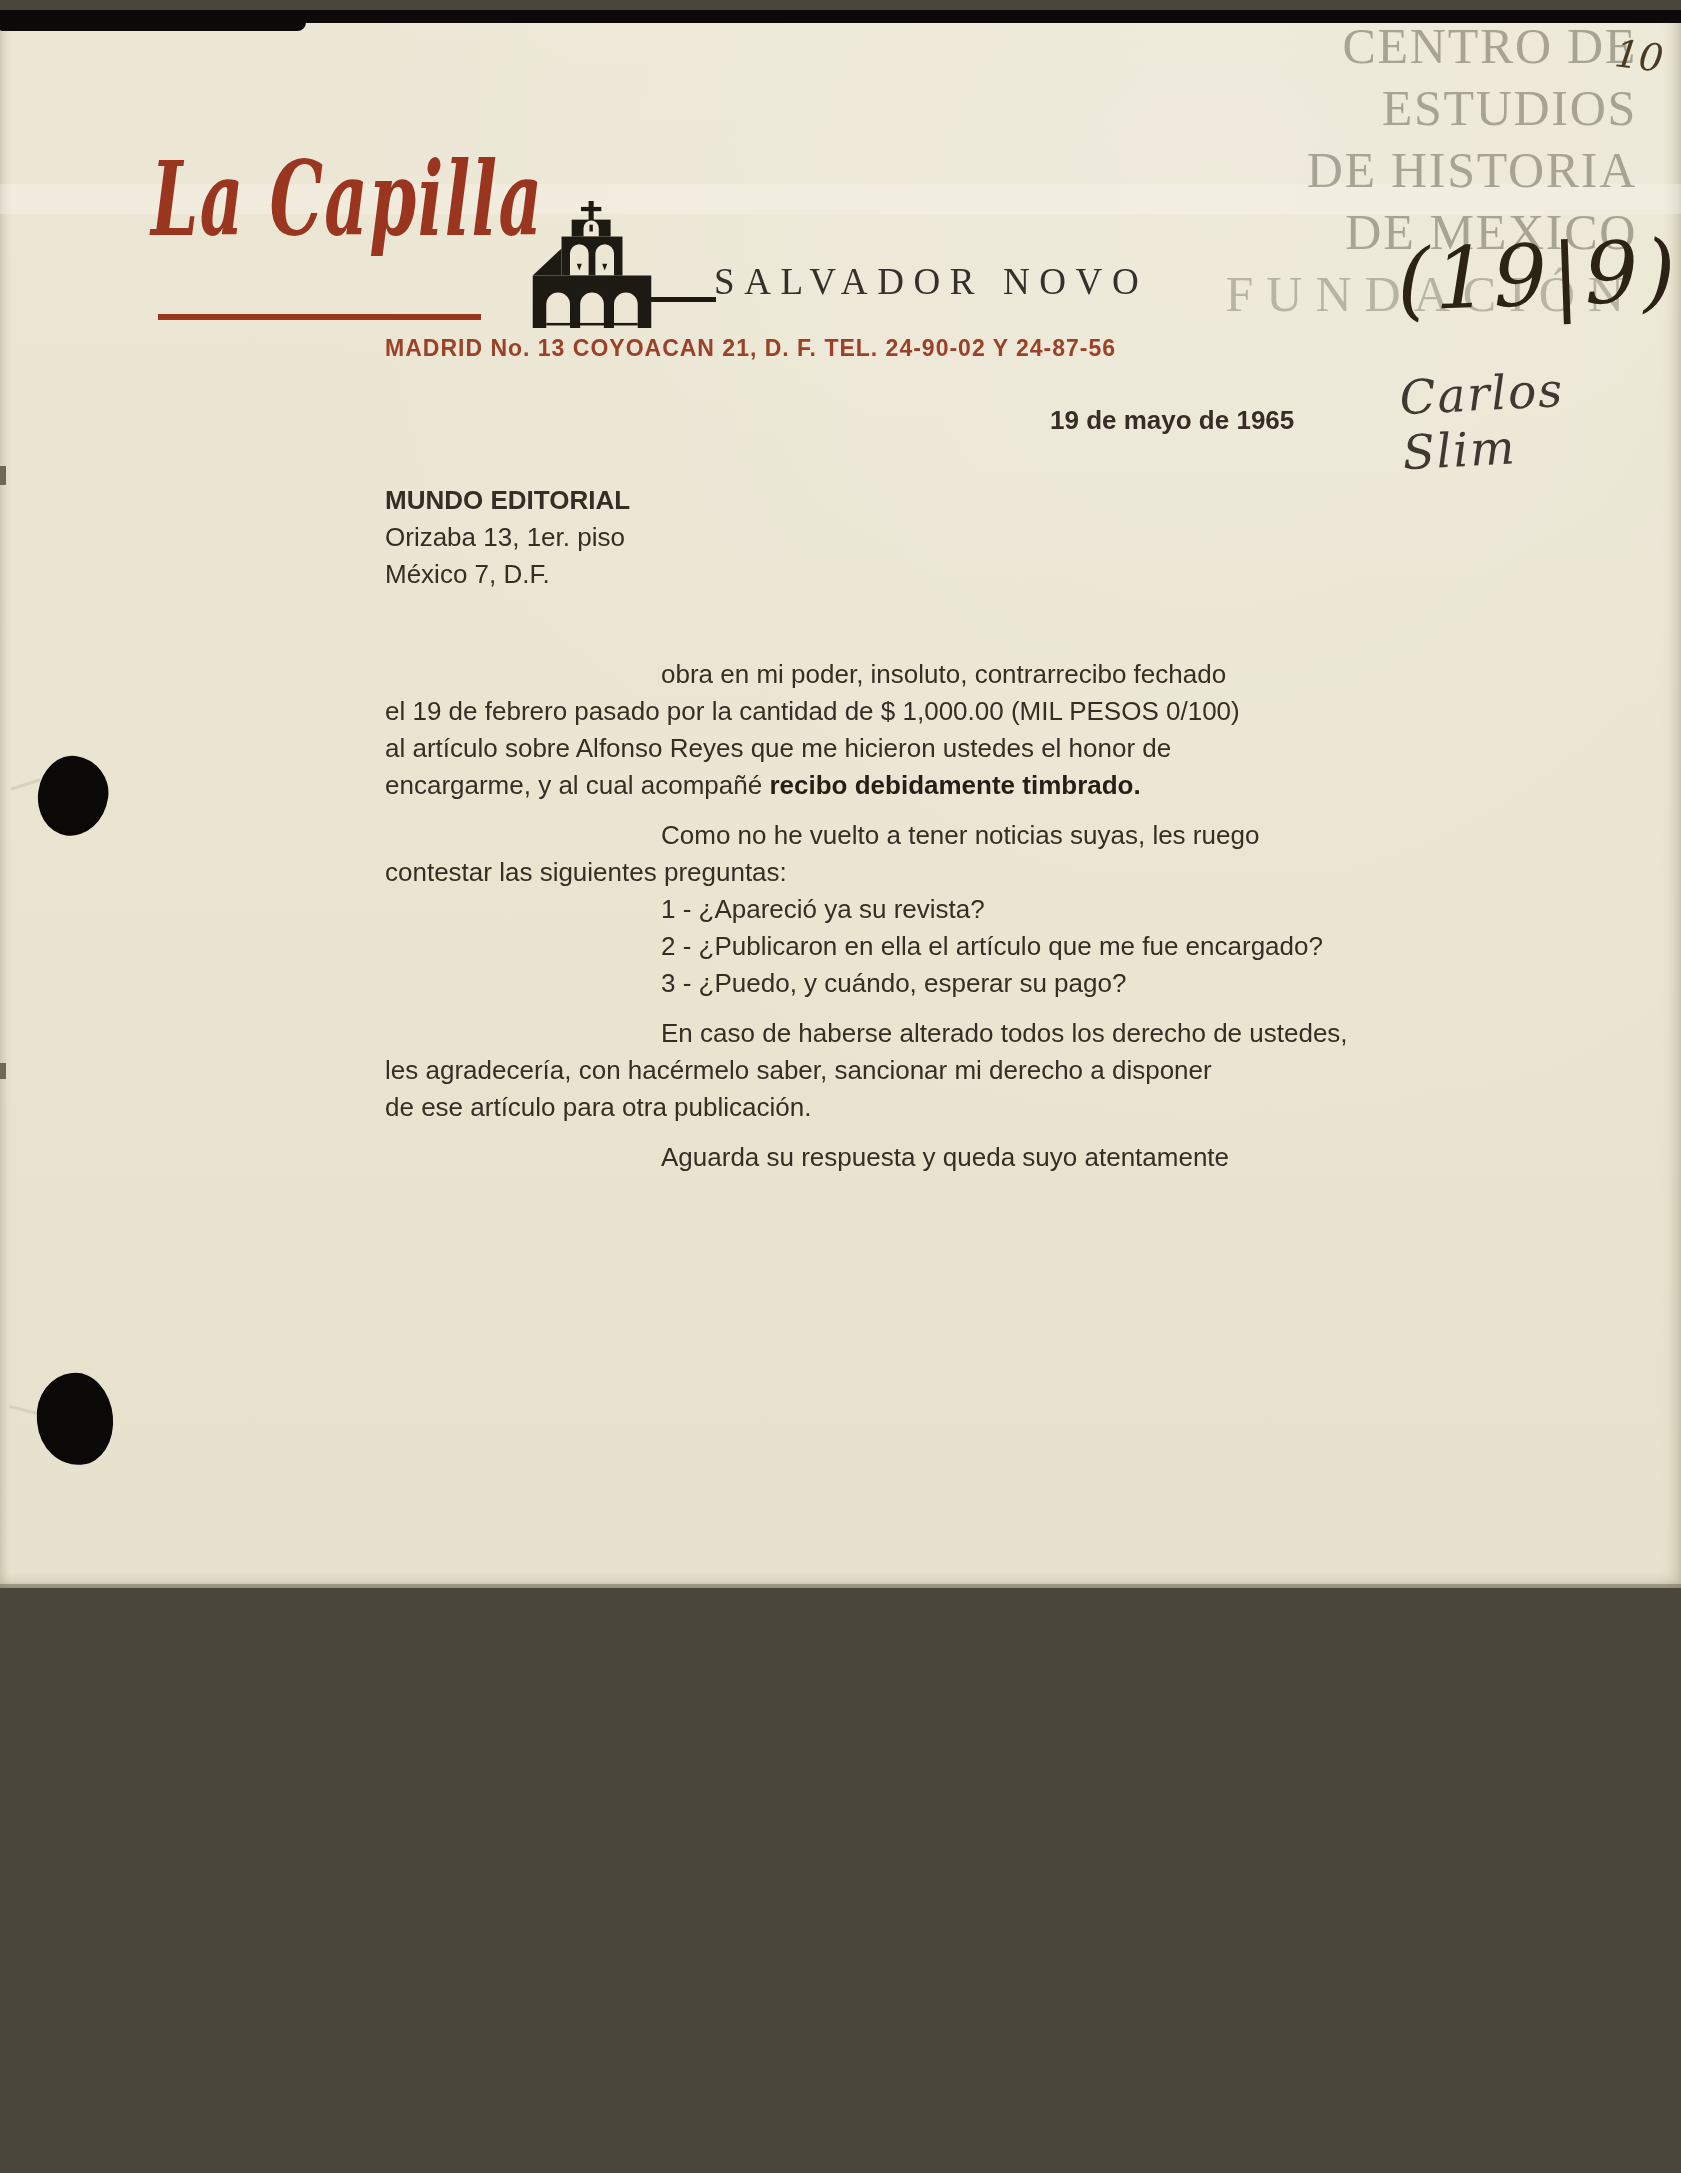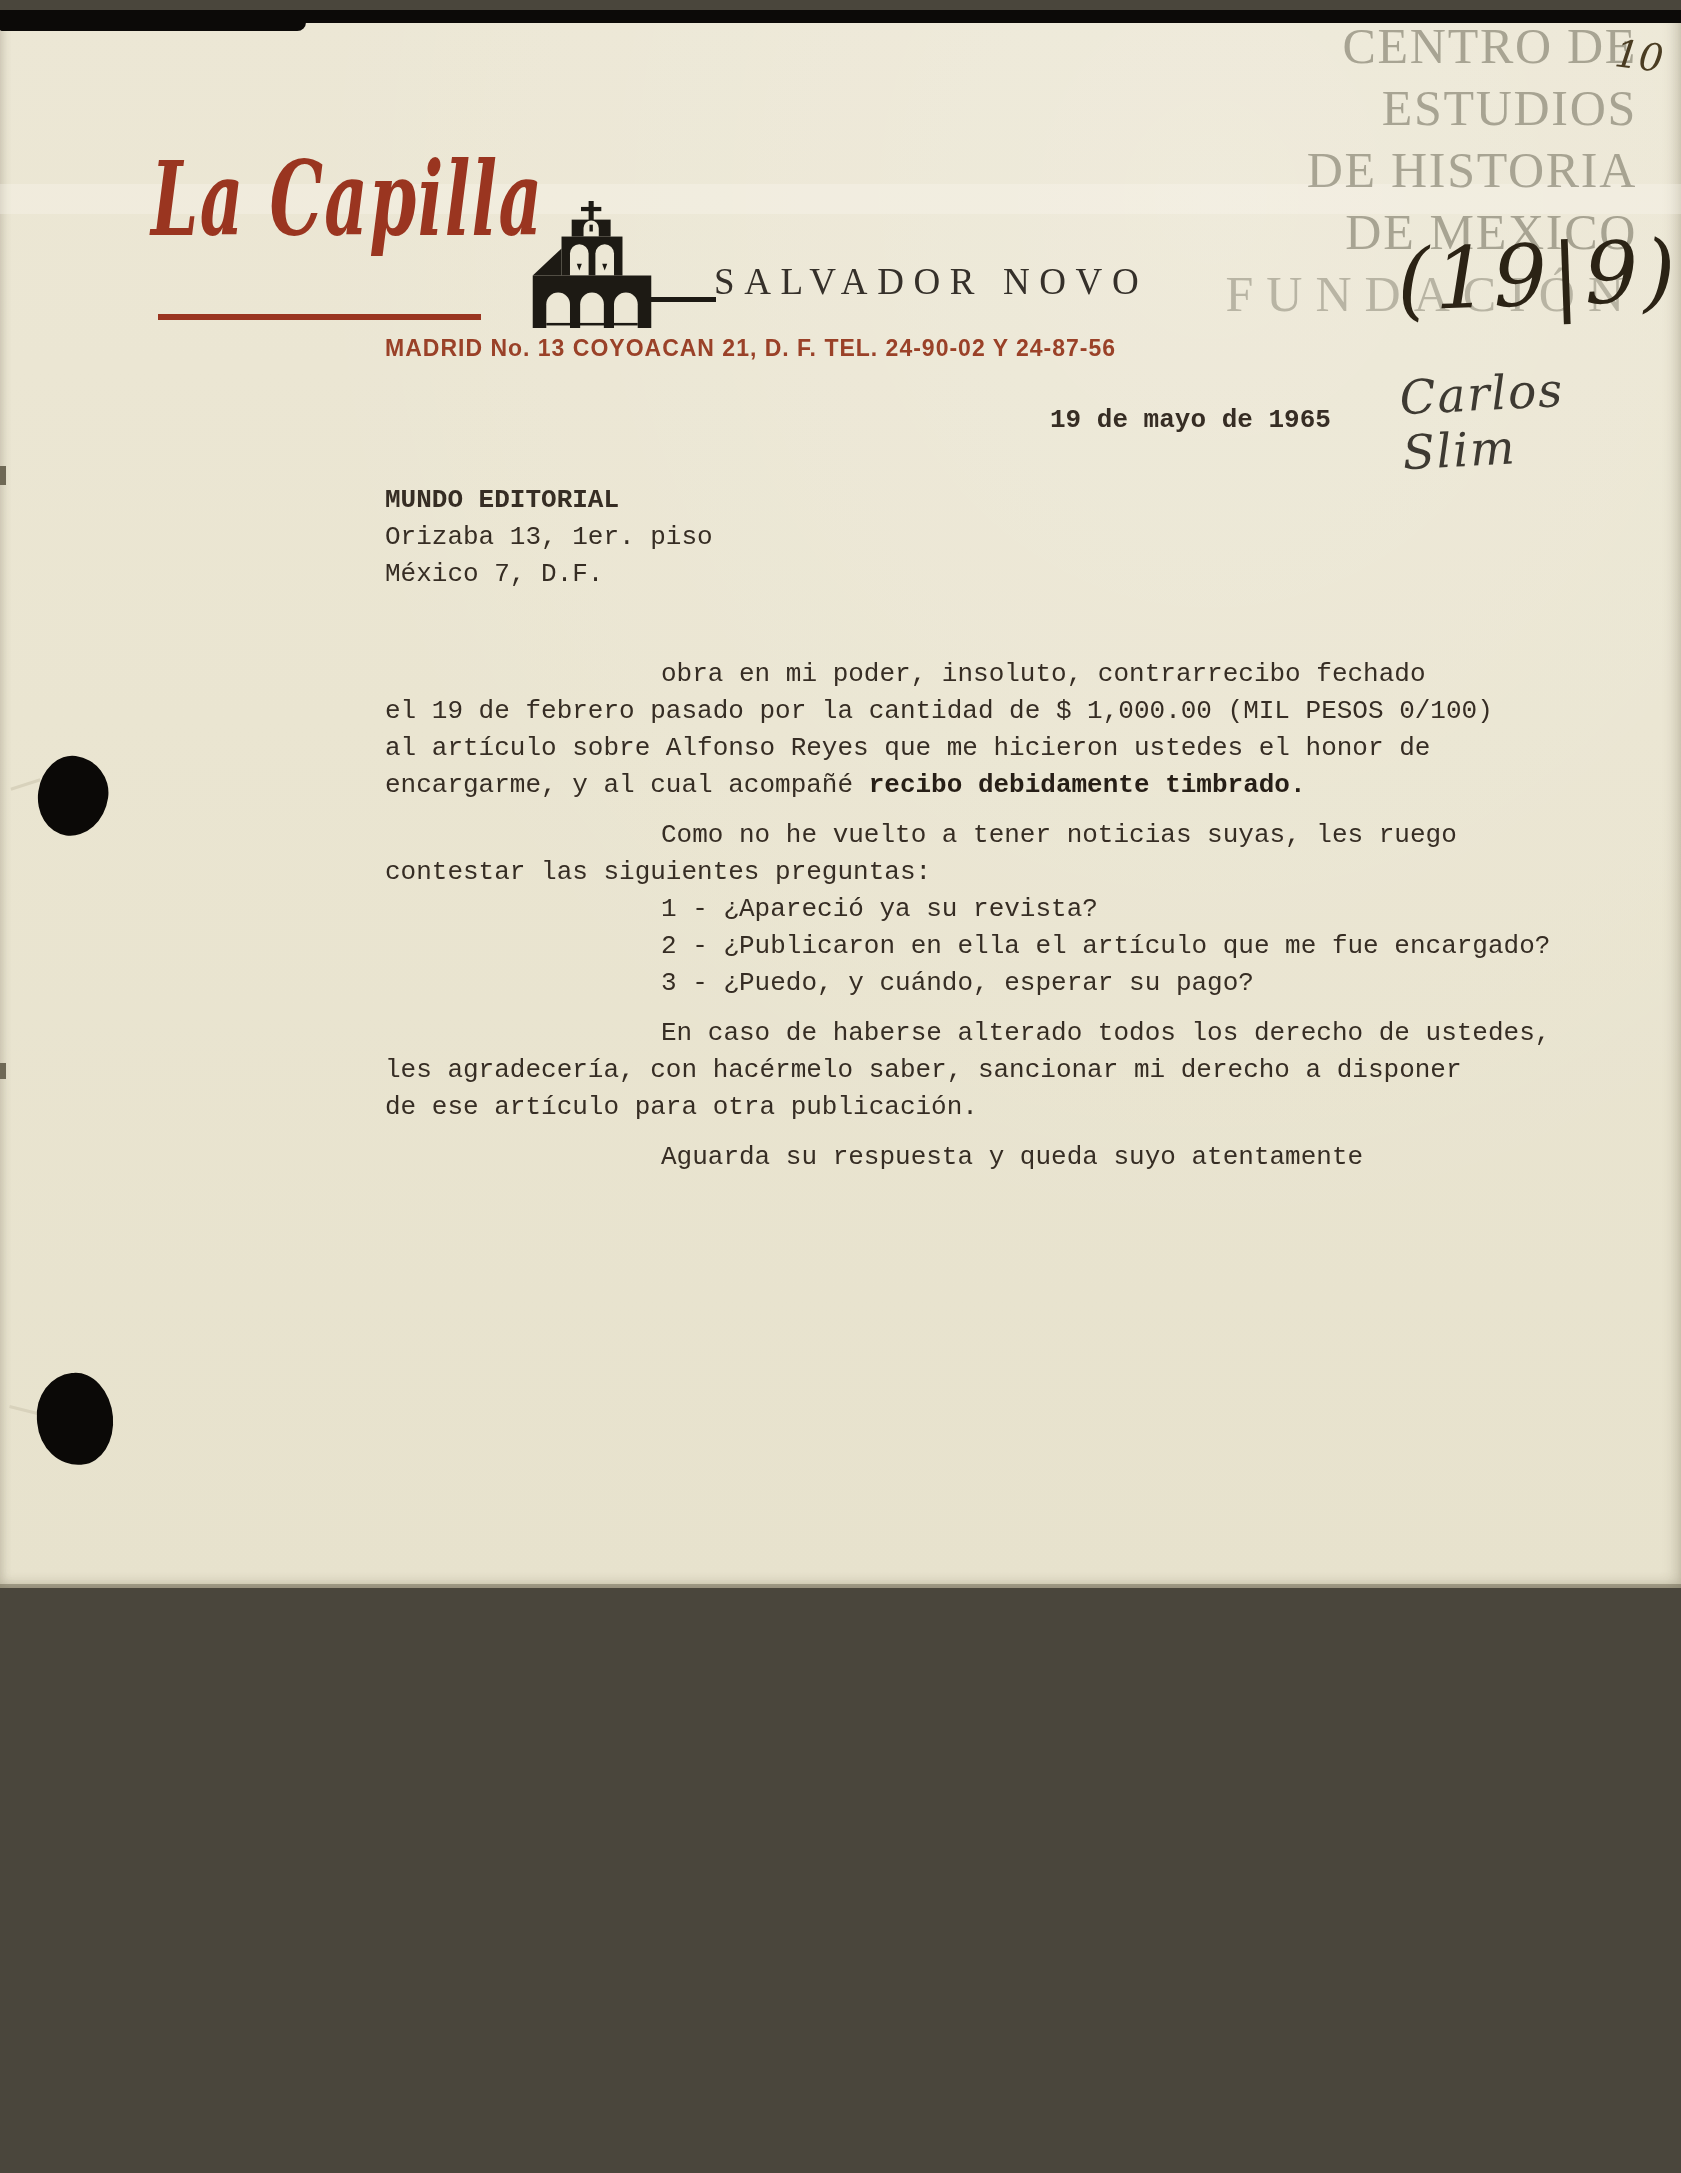--- a/index.html
+++ b/index.html
@@ -41,21 +41,21 @@
   
   .logo{position:absolute;left:151px;top:129px;font-family:"DejaVu Serif",serif;font-style:italic;font-weight:bold;
         font-size:82px;color:#9a3520;letter-spacing:1.7px;transform:scaleY(1.25) scaleX(0.82);transform-origin:left top;white-space:nowrap;}
   .logo-underline{position:absolute;left:158px;top:304px;width:323px;height:6px;background:#9a3520;}
   .chapel{position:absolute;left:532px;top:191px;}
   .connector{position:absolute;left:650px;top:287px;width:66px;height:5.2px;background:#1d1a14;}
   .author{position:absolute;left:714px;top:250px;font-family:"Liberation Serif",serif;font-size:37px;letter-spacing:9.6px;color:#35302a;white-space:nowrap;}
   .lh-address{position:absolute;left:385px;top:325px;font-size:23px;font-weight:bold;letter-spacing:1px;color:#9a4128;white-space:nowrap;}
 
   
-  .typew{font-family:Liberation Mono, monospace;color:#362d24;}
+  .typew{font-family:Liberation Sans, sans-serif;color:#362d24;}
   .date{position:absolute;left:1050px;top:395px;font-size:26px;font-weight:bold;}
   .recipient{position:absolute;left:385px;top:472px;font-size:26px;line-height:37px;}
   .recipient .name{font-weight:bold;}
   .body{position:absolute;left:385px;top:627px;width:1269px;font-size:26px;line-height:37px;}
   .para{margin-top:13px;}
   .para.first{margin-top:19px;}
   .ind{padding-left:276px;}
   .bold{font-weight:bold;color:#261e16;}
 </style>
 </head>

